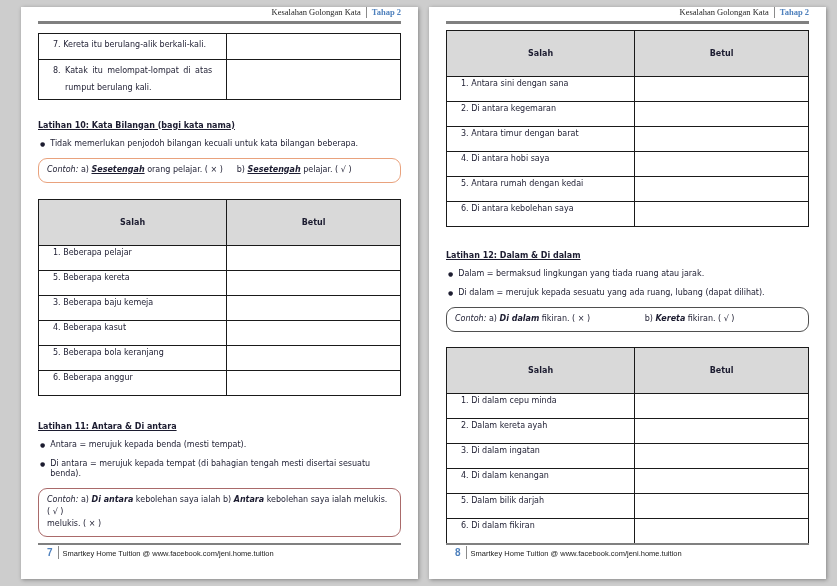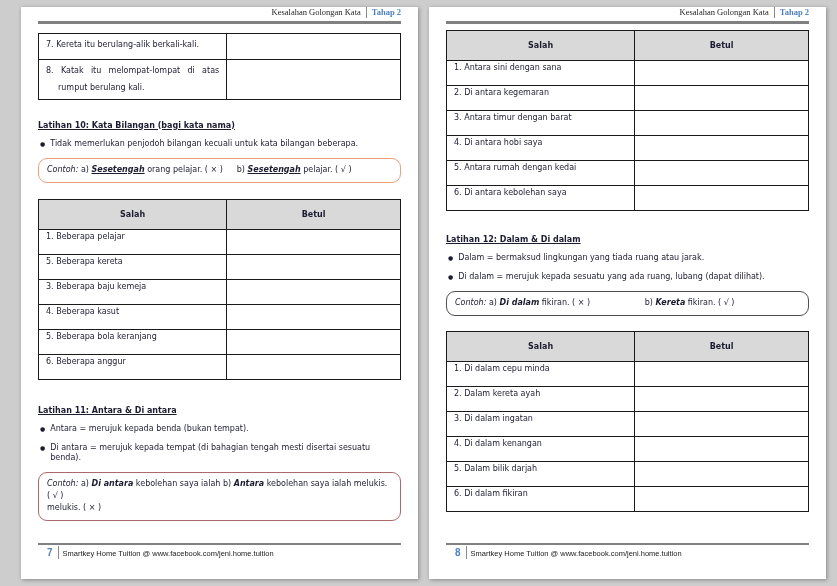--- a/index.html
+++ b/index.html
@@ -13,22 +13,22 @@
 
   
   .doc-header { text-align:right; font-size:8.5px; line-height:10px; }
   .doc-header .title { font-family:"Liberation Serif", serif; color:#1f1f1f; }
   .vbar { display:inline-block; width:1px; height:11px; background:#8a8a8a; margin:0 5px; vertical-align:middle; }
   .doc-header .badge { color:#4f81bd; font-weight:bold; font-family:"Liberation Serif", serif; }
   .hrule { height:2.5px; background:#808080; margin-top:3px; }
 
   
   table { width:100%; border-collapse:collapse; table-layout:fixed; }
-  th, td { border:1px solid #1a1a1a; font-size:8px; padding:2px 7px; vertical-align:top; color:#1c1c30; }
-  th { background:#d9d9d9; font-weight:bold; text-align:center; height:30px; padding:10px; }
+  th, td { border:1px solid #1a1a1a; font-size:8px; padding:2px 14px; vertical-align:top; color:#1c1c30; }
+  th { background:#d9d9d9; font-weight:bold; text-align:center; height:30px; padding:18px; }
   col.c-salah { width:52%; } col.c-betul { width:48%; }
   .sb-table td { height:25px; }
   .cont-table { margin-top:9px; }
   .cont-table .r7 td { height:26px; }
   .cont-table .r8 td { height:40px; }
   .hang { display:block; padding-left:12px; text-indent:-12px; text-align:justify; line-height:17px; }
 
   
   .section-heading { margin-top:21px; font-size:8px; font-weight:bold; text-decoration:underline; }
   .bullet { display:flex; margin-top:9px; font-size:8px; line-height:10px; }
@@ -135,21 +135,21 @@
               <td>6. Beberapa anggur</td>
               <td></td>
             </tr>
       </tbody>
         </table>
 
       <div class="section-heading mt26">Latihan 11: Antara &amp; Di antara</div>
 
       <div class="bullet">
         <span class="dot">●</span>
-        <span>Antara = merujuk kepada benda (bukan tempat).</span>
+        <span>Antara = merujuk kepada benda (mesti tempat).</span>
       </div>
       <div class="bullet">
         <span class="dot">●</span>
         <span>Di antara = merujuk kepada tempat (di bahagian tengah mesti disertai sesuatu benda).</span>
       </div>
 
       <div class="contoh maroon">
         <span class="lbl">Contoh:</span>
         <span>a)</span>
         <span class="bi">Di antara</span><span> kebolehan saya ialah</span>

